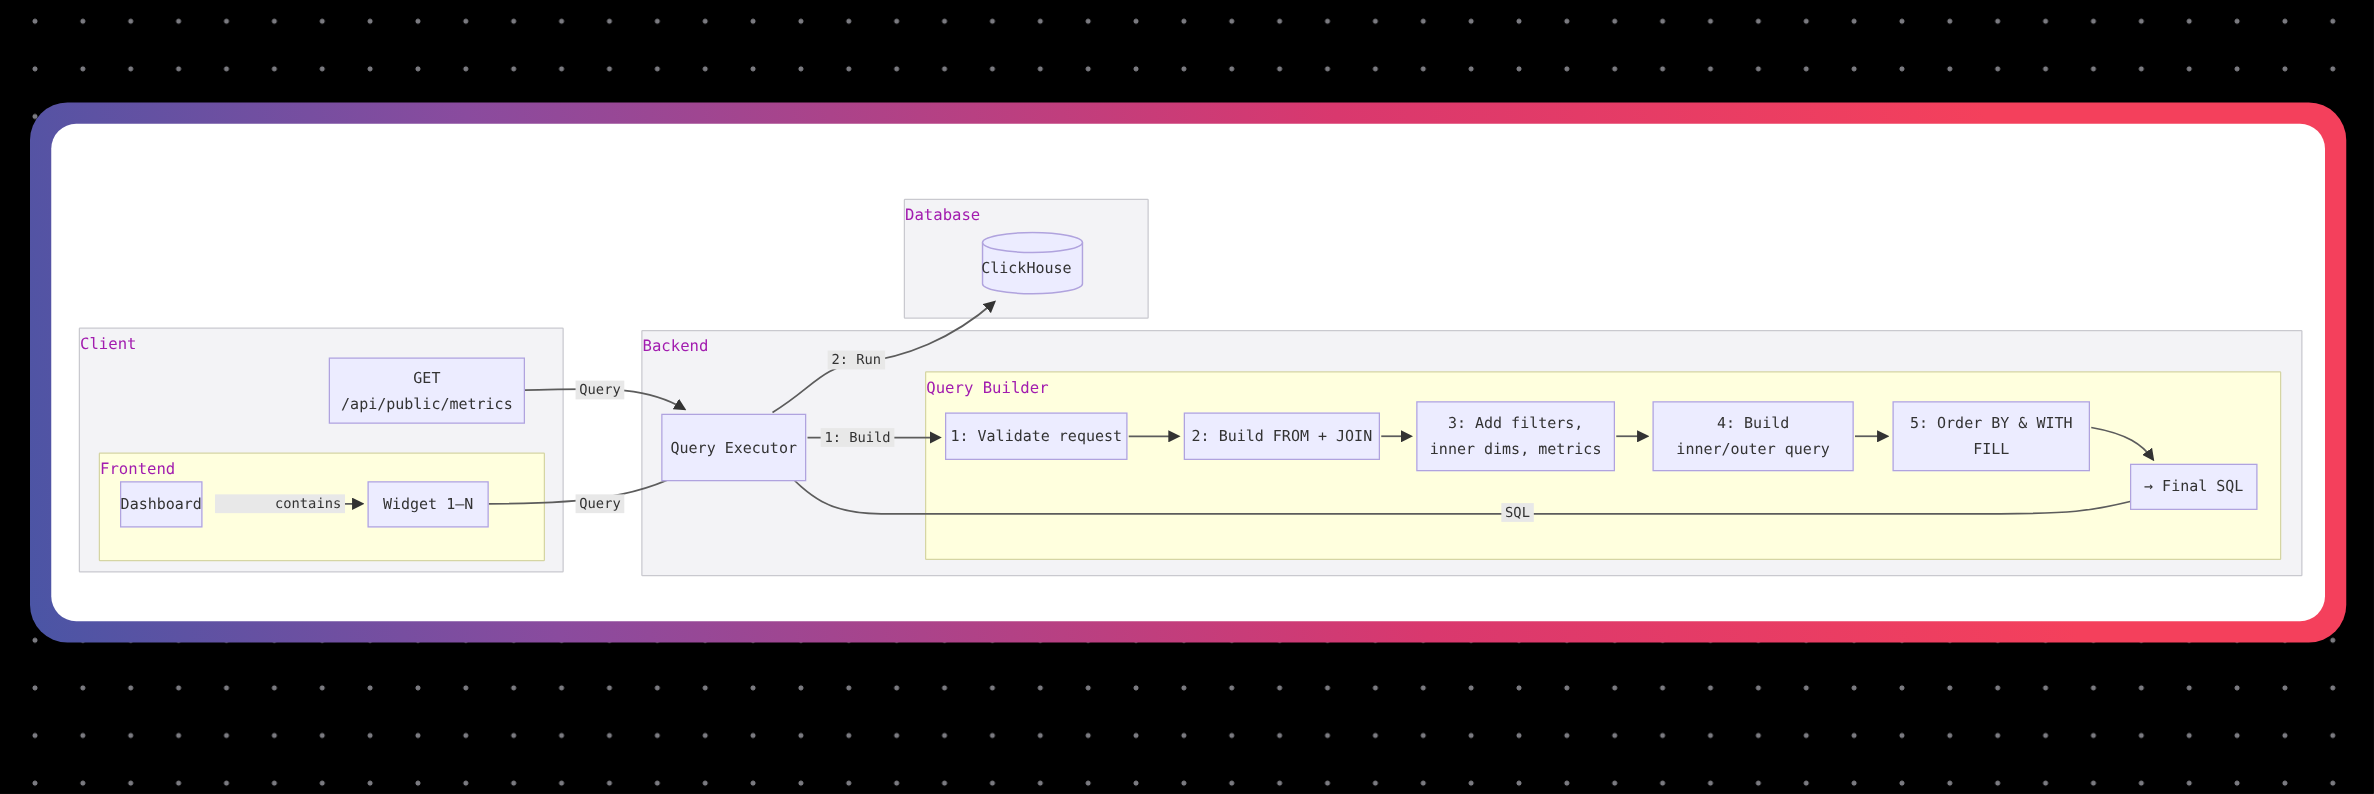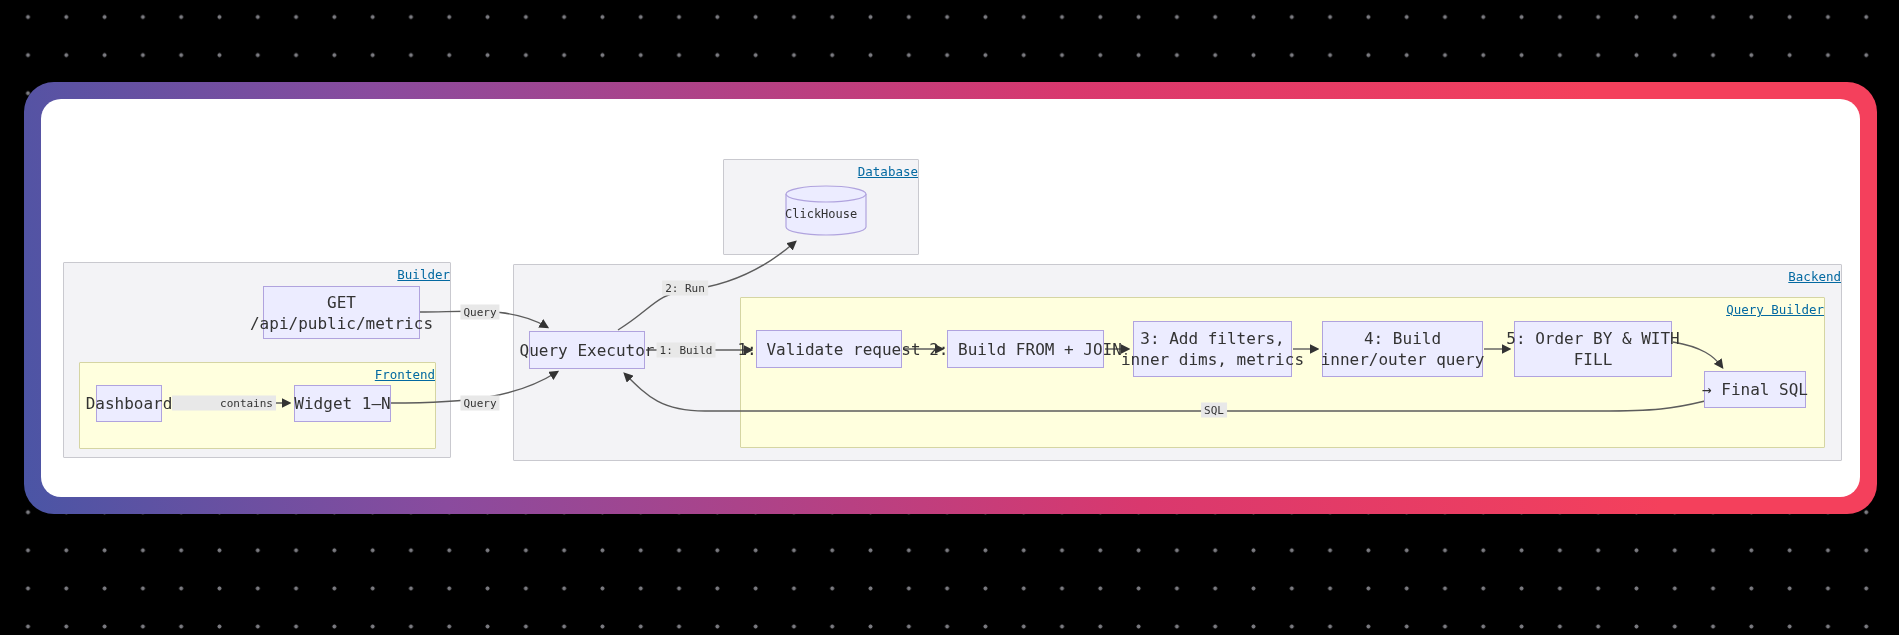--- a/index.html
+++ b/index.html
@@ -38,34 +38,33 @@
     border: 1px solid #c9c9cf;
     border-radius: 1px;
   }
   .cluster.yellow {
     background: #ffffde;
     border: 1px solid #d5d5a3;
   }
   .cluster-title {
     position: absolute;
     left: 0; right: 0; top: 4px;
-    text-align: right;
+    text-align: left;
     font-size: 12.5px;
-    color: #0369a1;
-    text-decoration: underline;
+    color: #a21caf;
   }
   .node {
     position: absolute;
     background: #ececff;
     border: 1px solid #b0a3de;
     display: flex;
     flex-direction: column;
     align-items: center;
     justify-content: center;
-    font-size: 16px;
+    font-size: 12px;
     line-height: 21px;
     text-align: center;
     white-space: nowrap;
   }
   .edge-label {
     position: absolute;
     transform: translate(-50%, -50%);
     background: #e8e8e8;
     padding: 0px 3px;
     font-size: 11px;
@@ -90,21 +89,21 @@
     <div class="card-inner"></div>
   </div>
 
   <div id="diagram">
 
     <div class="cluster" style="left:723px; top:159px; width:196px; height:96px;">
       <div class="cluster-title">Database</div>
     </div>
 
     <div class="cluster" style="left:63px; top:262px; width:388px; height:196px;">
-      <div class="cluster-title">Builder</div>
+      <div class="cluster-title">Client</div>
     </div>
 
     <div class="cluster yellow" style="left:79px; top:362px; width:357px; height:87px;">
       <div class="cluster-title">Frontend</div>
     </div>
 
     <div class="cluster" style="left:513px; top:264px; width:1329px; height:197px;">
       <div class="cluster-title">Backend</div>
     </div>
 
@@ -154,21 +153,21 @@
     </div>
 
     <div class="node" style="left:96px; top:385px; width:66px; height:37px;">
       <span>Dashboard</span>
     </div>
 
     <div class="node" style="left:294px; top:385px; width:97px; height:37px;">
       <span>Widget 1–N</span>
     </div>
 
-    <div class="node" style="left:529px; top:331px; width:116px; height:38px;">
+    <div class="node" style="left:529px; top:331px; width:116px; height:54px;">
       <span>Query Executor</span>
     </div>
 
     <div class="node" style="left:756px; top:330px; width:146px; height:38px;">
       <span>1: Validate request</span>
     </div>
 
     <div class="node" style="left:947px; top:330px; width:157px; height:38px;">
       <span>2: Build FROM + JOIN</span>
     </div>

